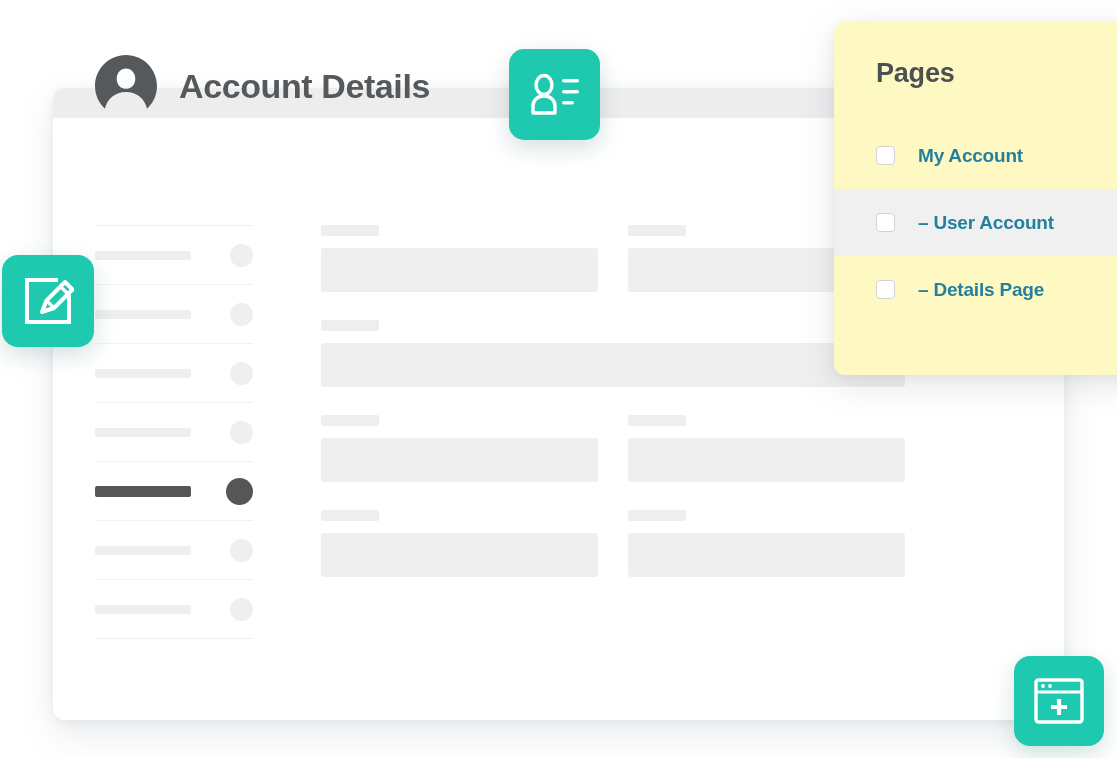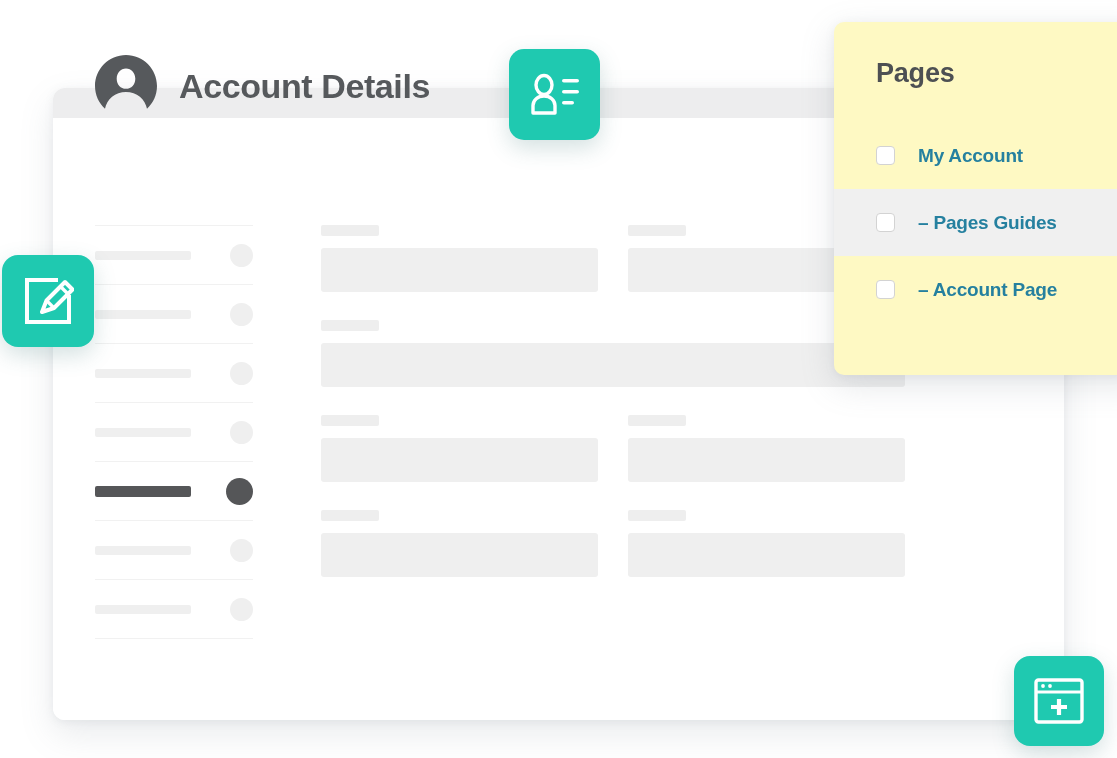--- a/index.html
+++ b/index.html
@@ -330,26 +330,26 @@
     <div class="pages-title">Pages</div>
     <div class="pages-list">
 
       <div class="page-item">
         <div class="page-checkbox"></div>
         <div class="page-label">My Account</div>
       </div>
 
       <div class="page-item hovered">
         <div class="page-checkbox"></div>
-        <div class="page-label">– Pages Guides</div>
+        <div class="page-label">– User Account</div>
       </div>
 
       <div class="page-item">
         <div class="page-checkbox"></div>
-        <div class="page-label">– Account Page</div>
+        <div class="page-label">– Details Page</div>
       </div>
 
     </div>
   </div>
 
   <div class="icon-tile tile-card">
     <svg width="50" height="44" viewBox="0 0 50 44" aria-hidden="true">
       <ellipse cx="14" cy="12" rx="8" ry="9.5" fill="none" stroke="#ffffff" stroke-width="3.4"></ellipse>
       <path d="M3 40v-7.5C3 27 7.9 23 14 23s11 4 11 9.5V40Z" fill="none" stroke="#ffffff" stroke-width="3.4" stroke-linejoin="round"></path>
       <rect x="32" y="6" width="17" height="3.6" rx="1.8" fill="#ffffff"></rect>

